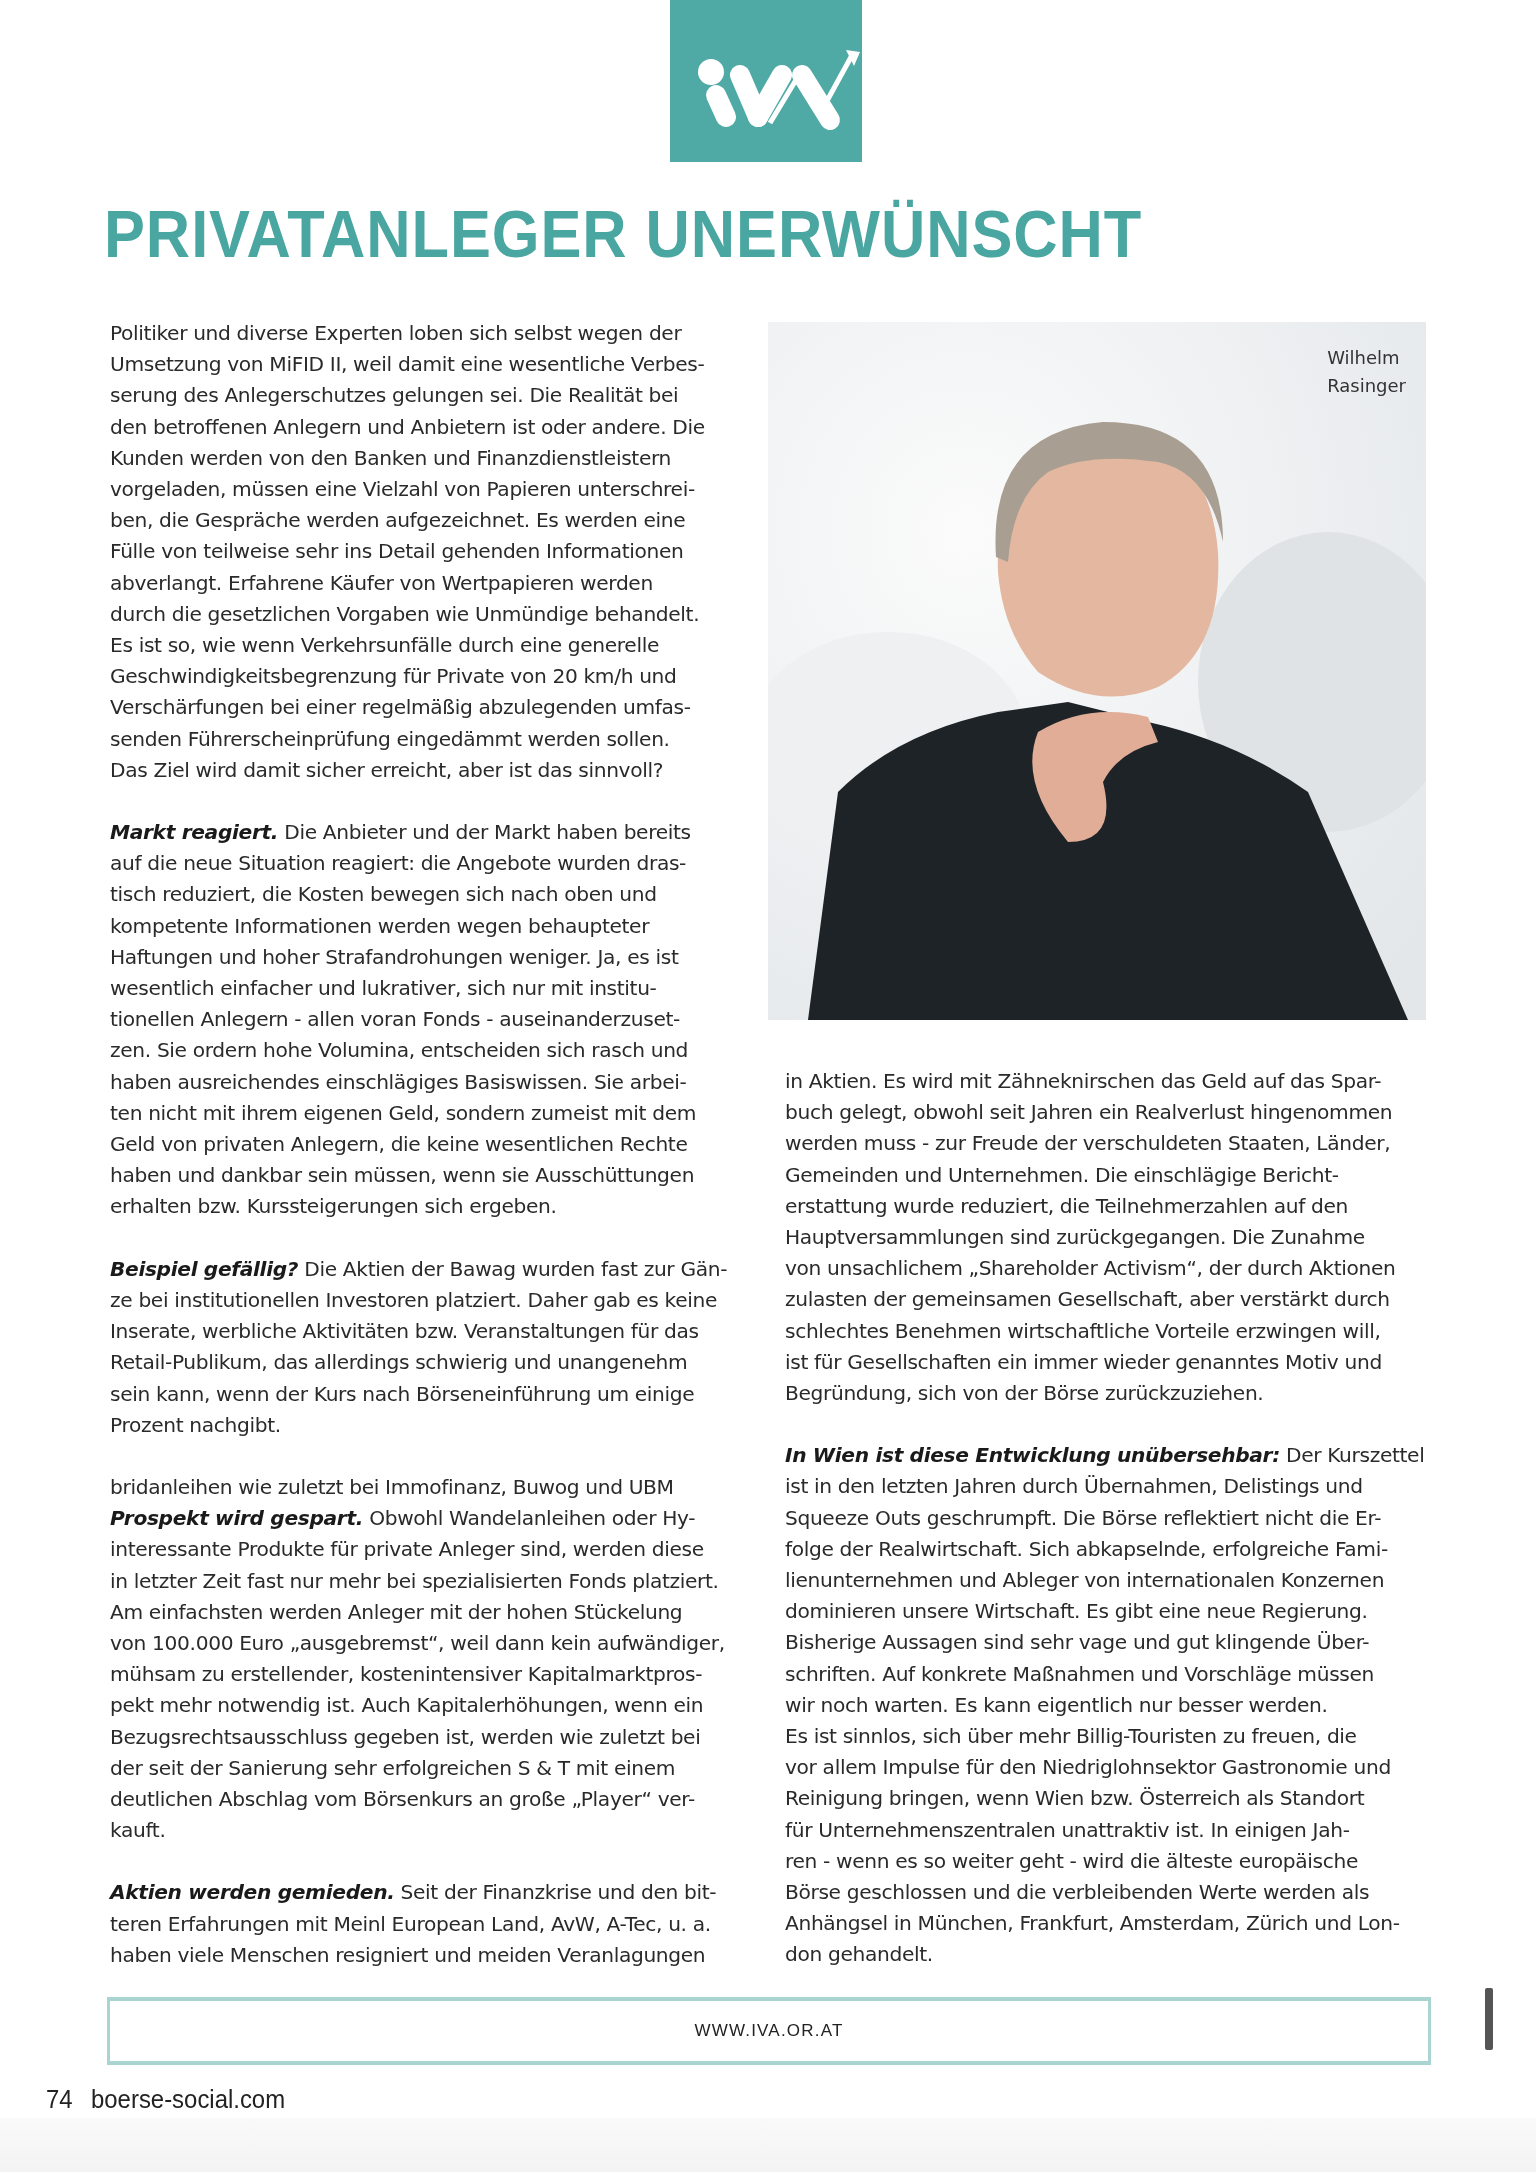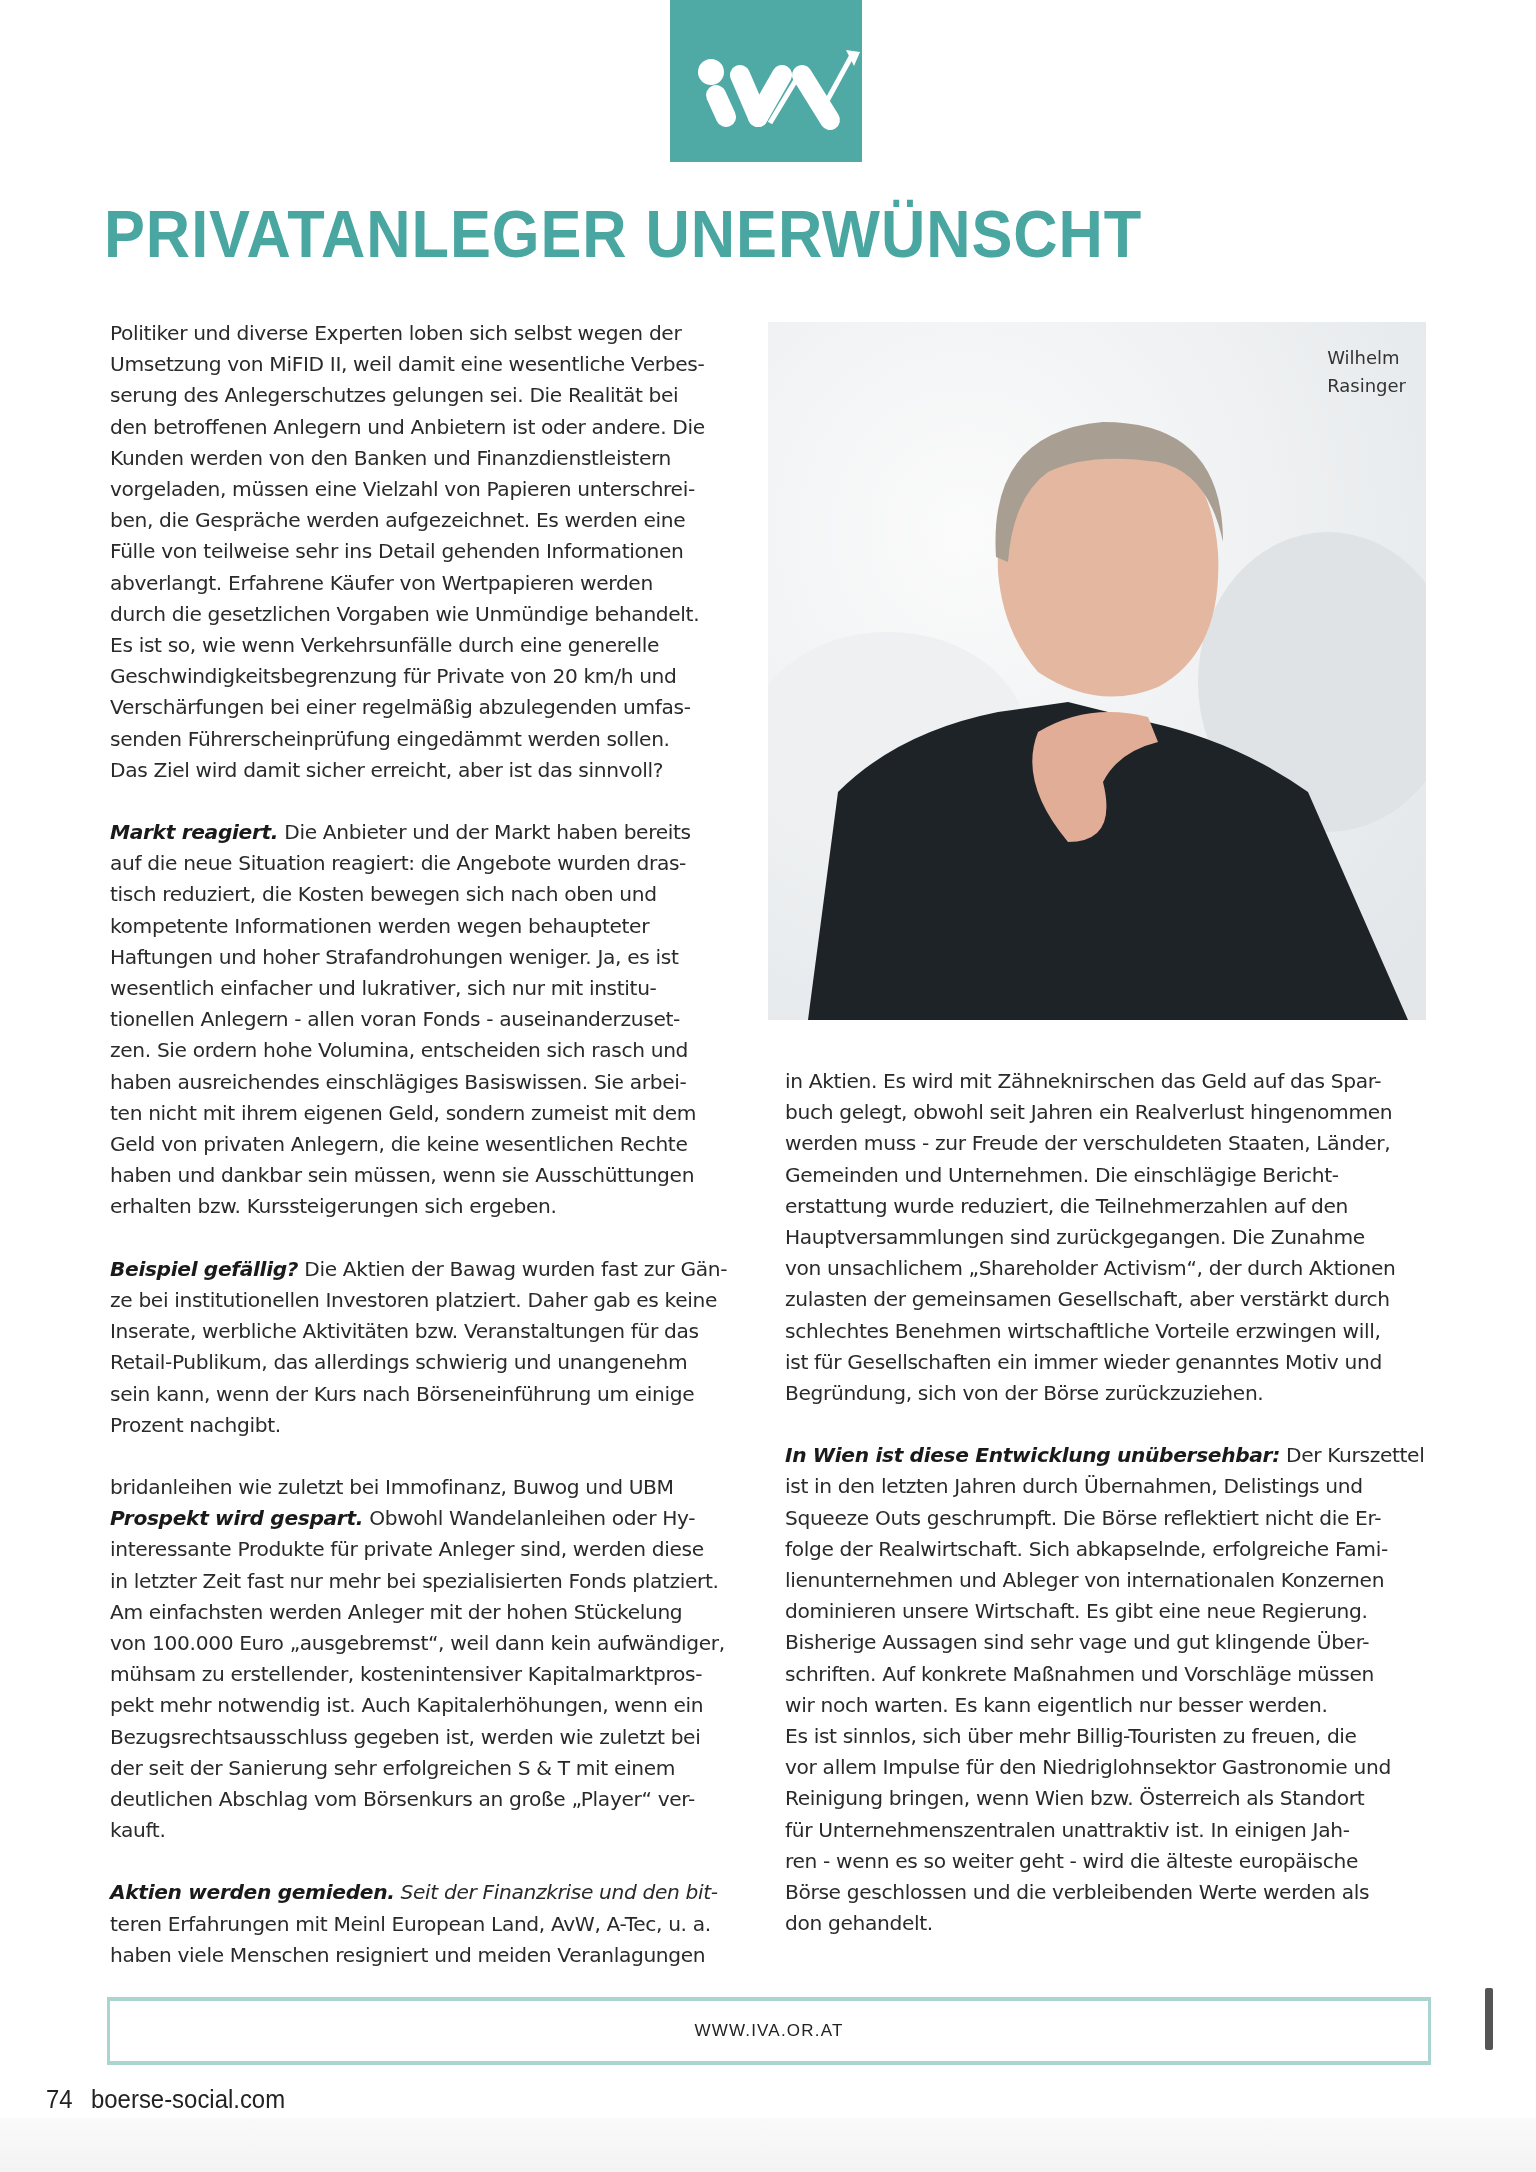--- a/index.html
+++ b/index.html
@@ -90,21 +90,21 @@
       <span class="line">Am einfachsten werden Anleger mit der hohen Stückelung</span>
       <span class="line">von 100.000 Euro „ausgebremst“, weil dann kein aufwändiger,</span>
       <span class="line">mühsam zu erstellender, kostenintensiver Kapitalmarktpros-</span>
       <span class="line">pekt mehr notwendig ist. Auch Kapitalerhöhungen, wenn ein</span>
       <span class="line">Bezugsrechtsausschluss gegeben ist, werden wie zuletzt bei</span>
       <span class="line">der seit der Sanierung sehr erfolgreichen S &amp; T mit einem</span>
       <span class="line">deutlichen Abschlag vom Börsenkurs an  große „Player“ ver-</span>
       <span class="line">kauft.</span>
     </p>
     <p>
-      <span class="line"><b>Aktien werden gemieden.</b><span style="white-space: pre; font-style: italic;"> Seit der Finanzkrise und den bit-</span></span>
+      <span class="line"><b>Aktien werden gemieden.</b><span style="white-space: pre;"> Seit der Finanzkrise und den bit-</span></span>
       <span class="line">teren Erfahrungen mit  Meinl European Land, AvW, A-Tec, u. a.</span>
       <span class="line">haben viele Menschen resigniert und meiden Veranlagungen</span>
     </p>
   </div>
 
 <div class="photo">
   <svg viewBox="0 0 658 698">
     <defs>
       <radialGradient id="bg" cx="0.3" cy="0.3" r="0.9">
         <stop offset="0" stop-color="#fbfbfb"></stop>
@@ -148,20 +148,21 @@
       <span class="line">dominieren unsere Wirtschaft. Es gibt eine neue Regierung.</span>
       <span class="line">Bisherige Aussagen sind sehr vage und gut klingende Über-</span>
       <span class="line">schriften. Auf konkrete Maßnahmen und Vorschläge müssen</span>
       <span class="line">wir noch warten. Es kann eigentlich nur besser werden.</span>
       <span class="line">Es ist sinnlos, sich über mehr Billig-Touristen zu freuen, die</span>
       <span class="line">vor allem Impulse für den Niedriglohnsektor Gastronomie und</span>
       <span class="line">Reinigung bringen, wenn Wien bzw. Österreich als Standort</span>
       <span class="line">für Unternehmenszentralen unattraktiv ist. In einigen Jah-</span>
       <span class="line">ren - wenn es so weiter geht - wird die älteste europäische</span>
       <span class="line">Börse geschlossen und die verbleibenden Werte werden als</span>
+      <span class="line">Anhängsel in München, Frankfurt, Amsterdam, Zürich und Lon-</span>
       <span class="line">don gehandelt.</span>
     </p>
   </div>
 
 <div class="urlbox">
   <span>WWW.IVA.OR.AT</span>
 </div>
 <div class="sidebar-mark"></div>
 
 <div class="footer">

